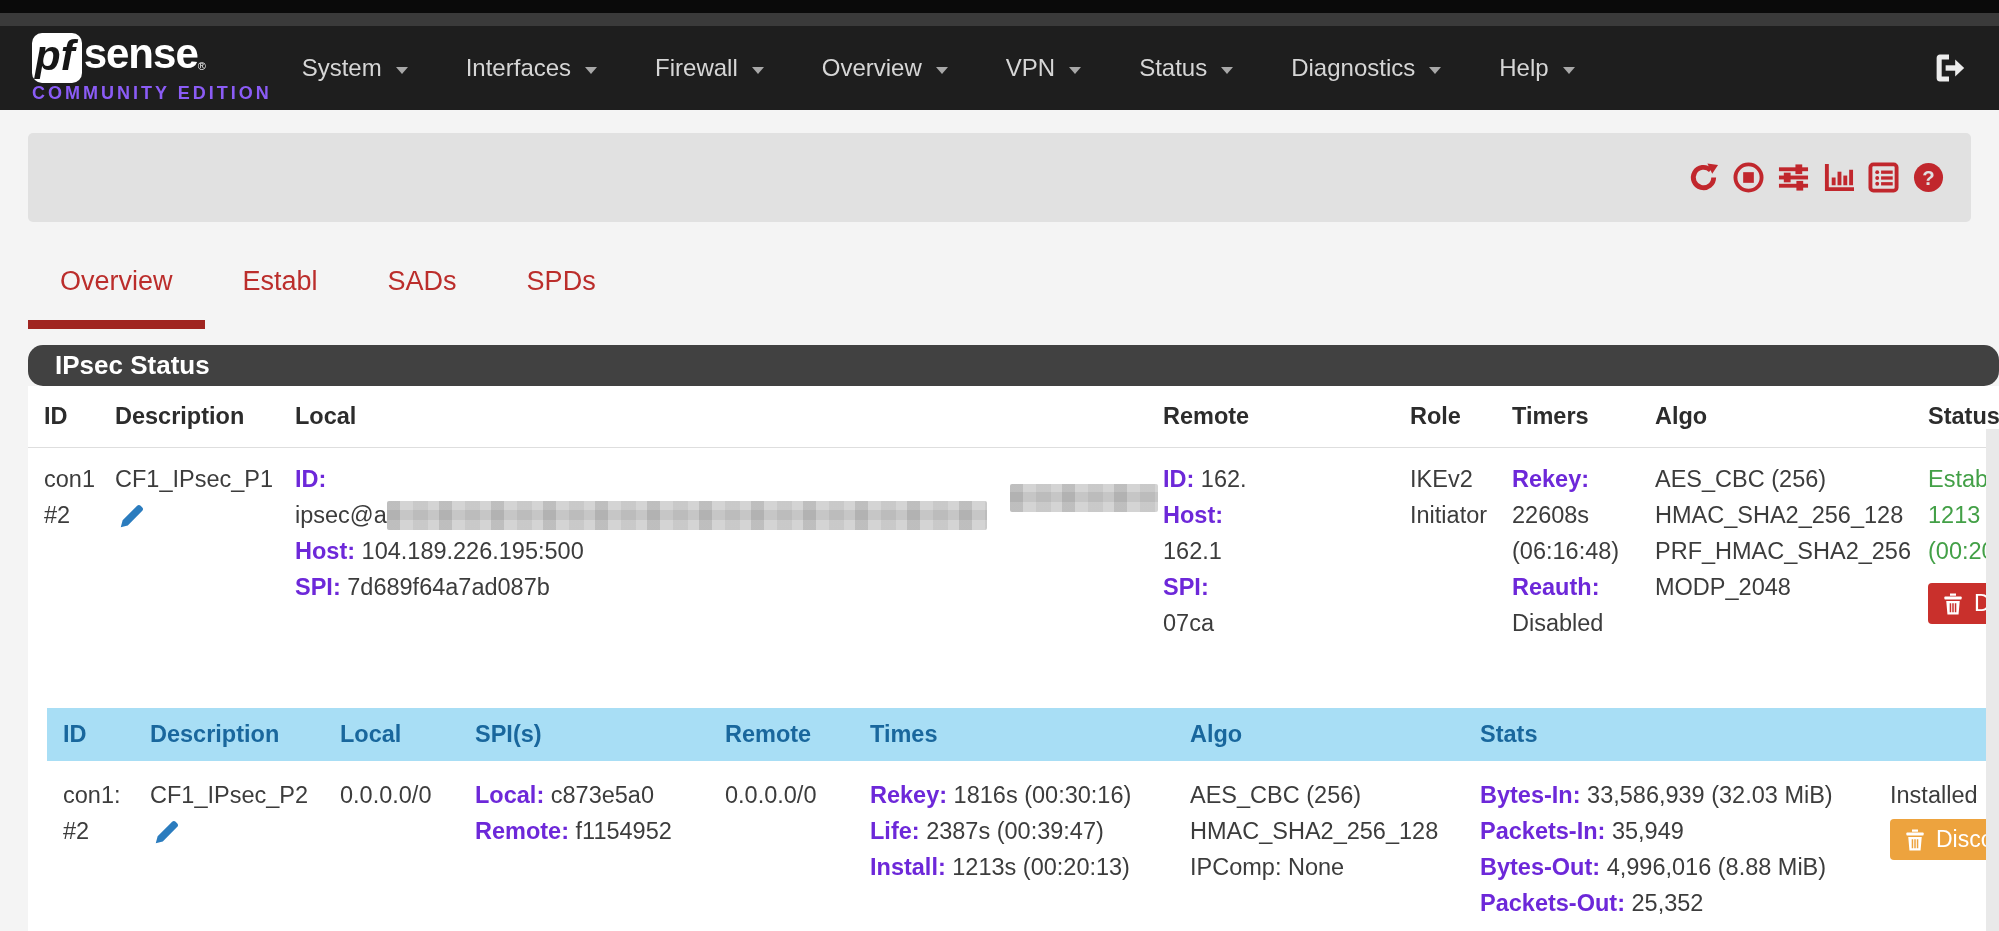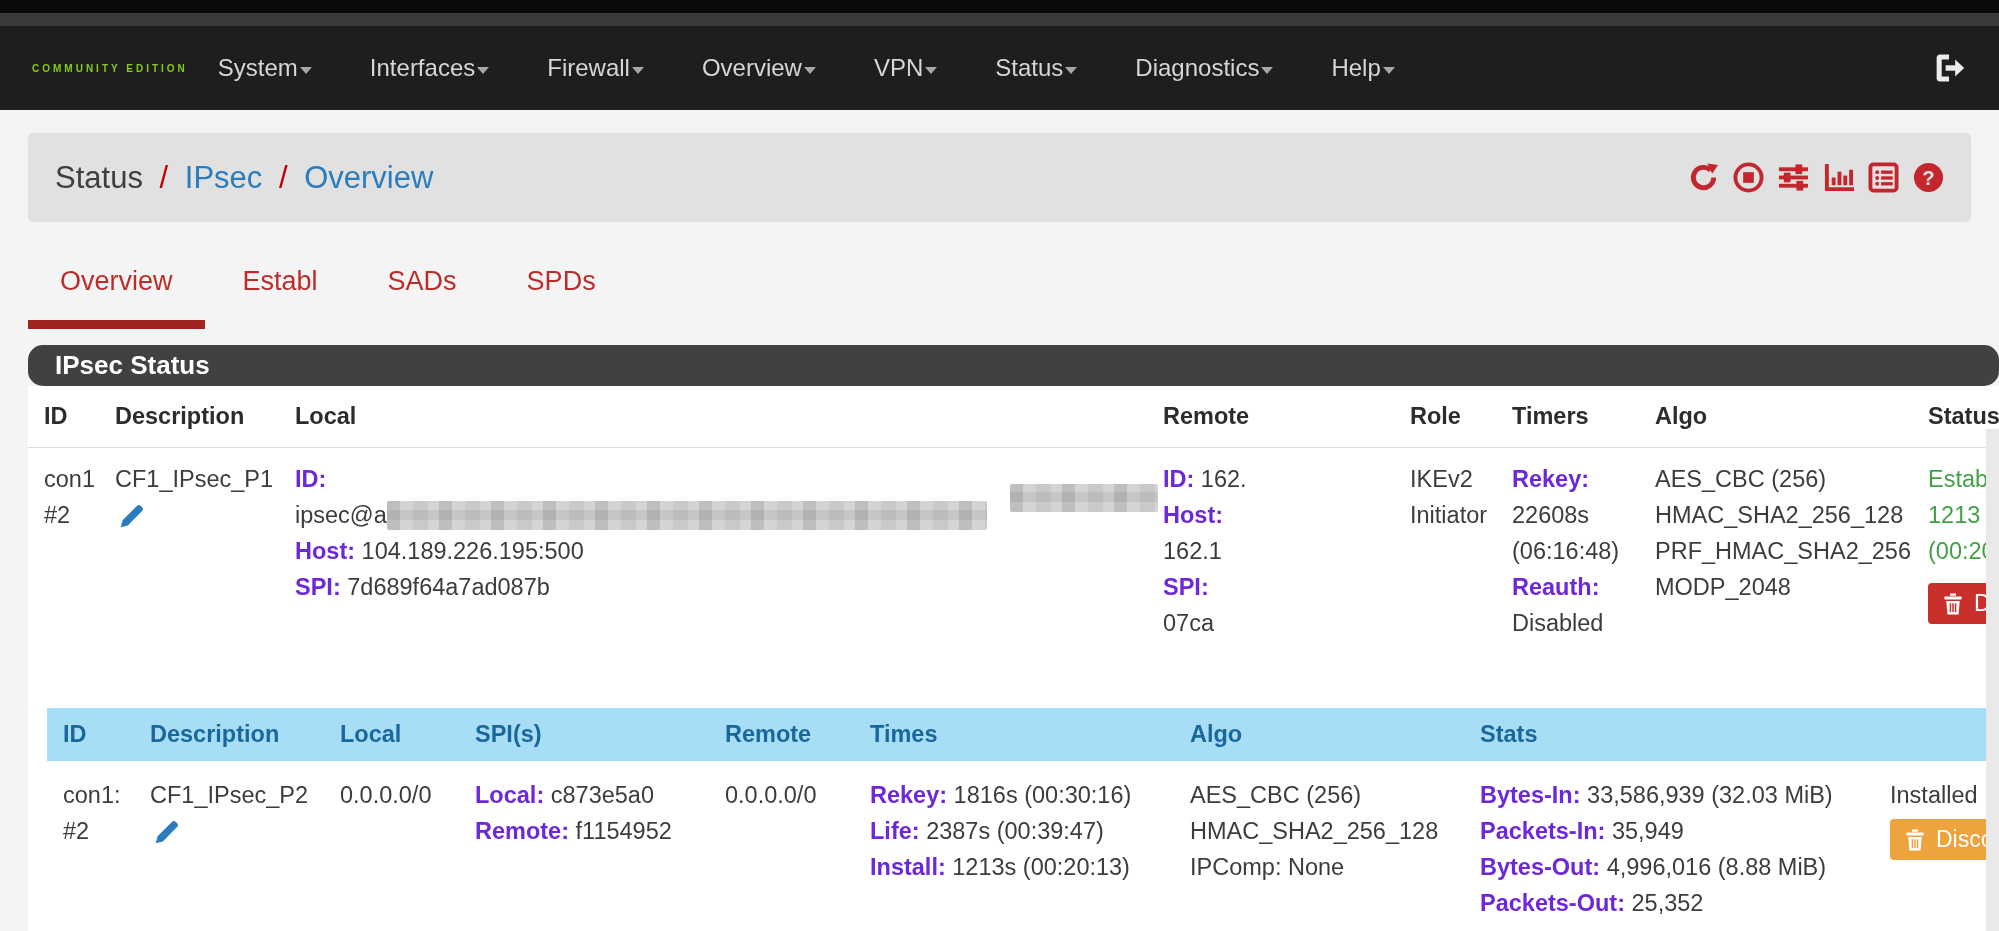--- a/index.html
+++ b/index.html
@@ -11,24 +11,24 @@
   .top-black { height:13px; background:#0a0a0a; }
   .top-strip { height:13px; background:#3a3a3a; }
   .navbar { height:84px; background:#1e1e1e; display:flex; align-items:center; padding:0 32px; }
 
   .brand { margin-right:30px; cursor:pointer; }
   .brand-line { display:flex; align-items:flex-start; line-height:1; }
   .brand-box { background:#ffffff; color:#171717; font-weight:bold; font-style:italic;
                font-size:42px; padding:2px 7px 6px 3px; border-radius:10px; }
   .brand-sense { color:#ffffff; font-weight:bold; font-size:42px; letter-spacing:-1px; margin-left:2px; }
   .brand-reg { color:#ffffff; font-size:11px; margin-top:28px; }
-  .brand-tag { color:#84cc16; font-size:10px; font-weight:bold; letter-spacing:3px; margin-top:0; }
+  .brand-tag { color:#8b5cf6; font-size:18px; font-weight:bold; letter-spacing:3px; margin-top:0; }
 
   .nav-menu { display:flex; gap:58px; flex:1; color:#d6d6d6; font-size:24px; }
-  .nav-item { display:flex; align-items:center; gap:2px; cursor:pointer; white-space:nowrap;text-align:center; }
+  .nav-item { display:flex; align-items:center; gap:14px; cursor:pointer; white-space:nowrap;text-align:center; }
   .caret { width:0; height:0; border-left:6px solid transparent; border-right:6px solid transparent;
            border-top:7px solid #a8a8a8; margin-top:4px; }
   .signout { color:#ececec; width:36px; height:36px; cursor:pointer; flex:none; }
 
   
   .crumb-bar { margin:23px 28px 0 28px; height:89px; background:#e1e1e1; border-radius:5px;
                display:flex; align-items:center; padding:0 27px; }
   .crumb { font-size:31px; color:#3f3f3f; }
   .crumb-link { color:#2b7cbe; cursor:pointer; }
   .crumb-sep { color:#c00000; padding:0 8px; }
@@ -88,20 +88,25 @@
 </style>
 </head>
 <body>
 
 <div class="wrapper">
   <div class="top-black"></div>
   <div class="top-strip"></div>
 
   <div class="navbar">
     <div class="brand">
+      <div class="brand-line">
+        <span class="brand-box">pf</span>
+        <span class="brand-sense">sense</span>
+        <span class="brand-reg">®</span>
+      </div>
       <div class="brand-tag">COMMUNITY EDITION</div>
     </div>
 
     <div class="nav-menu">
       <div class="nav-item">
         <span>System</span>
         <span class="caret"></span>
       </div>
       <div class="nav-item">
         <span>Interfaces</span>
@@ -134,27 +139,20 @@
     </div>
 
     <svg class="signout" viewBox="0 0 32 32" fill="currentColor">
       <path d="M16 4 H8 C6.3 4 5 5.3 5 7 v18 c0 1.7 1.3 3 3 3 h8 v-4.5 H9.5 V8.5 H16 z"></path>
       <rect x="13" y="13.6" width="9.5" height="4.8"></rect>
       <polygon points="21.5,8.5 29.5,16 21.5,23.5"></polygon>
     </svg>
   </div>
 
   <div class="crumb-bar">
-    <div class="crumb">
-      <span>Status</span>
-      <span class="crumb-sep">/</span>
-      <span class="crumb-link">IPsec</span>
-      <span class="crumb-sep">/</span>
-      <span class="crumb-link">Overview</span>
-    </div>
     <div class="crumb-icons">
       <svg viewBox="0 0 32 32">
         <path d="M26.5 16 a10.5 10.5 0 1 1 -3.1-7.4" fill="none" stroke="currentColor" stroke-width="5"></path>
         <polygon points="20,1.5 31,3 25,12" fill="currentColor"></polygon>
       </svg>
       <svg viewBox="0 0 32 32">
         <circle cx="16" cy="16" r="13.5" fill="none" stroke="currentColor" stroke-width="4"></circle>
         <rect x="10.5" y="10.5" width="11" height="11" fill="currentColor"></rect>
       </svg>
       <svg viewBox="0 0 32 32" fill="currentColor">

